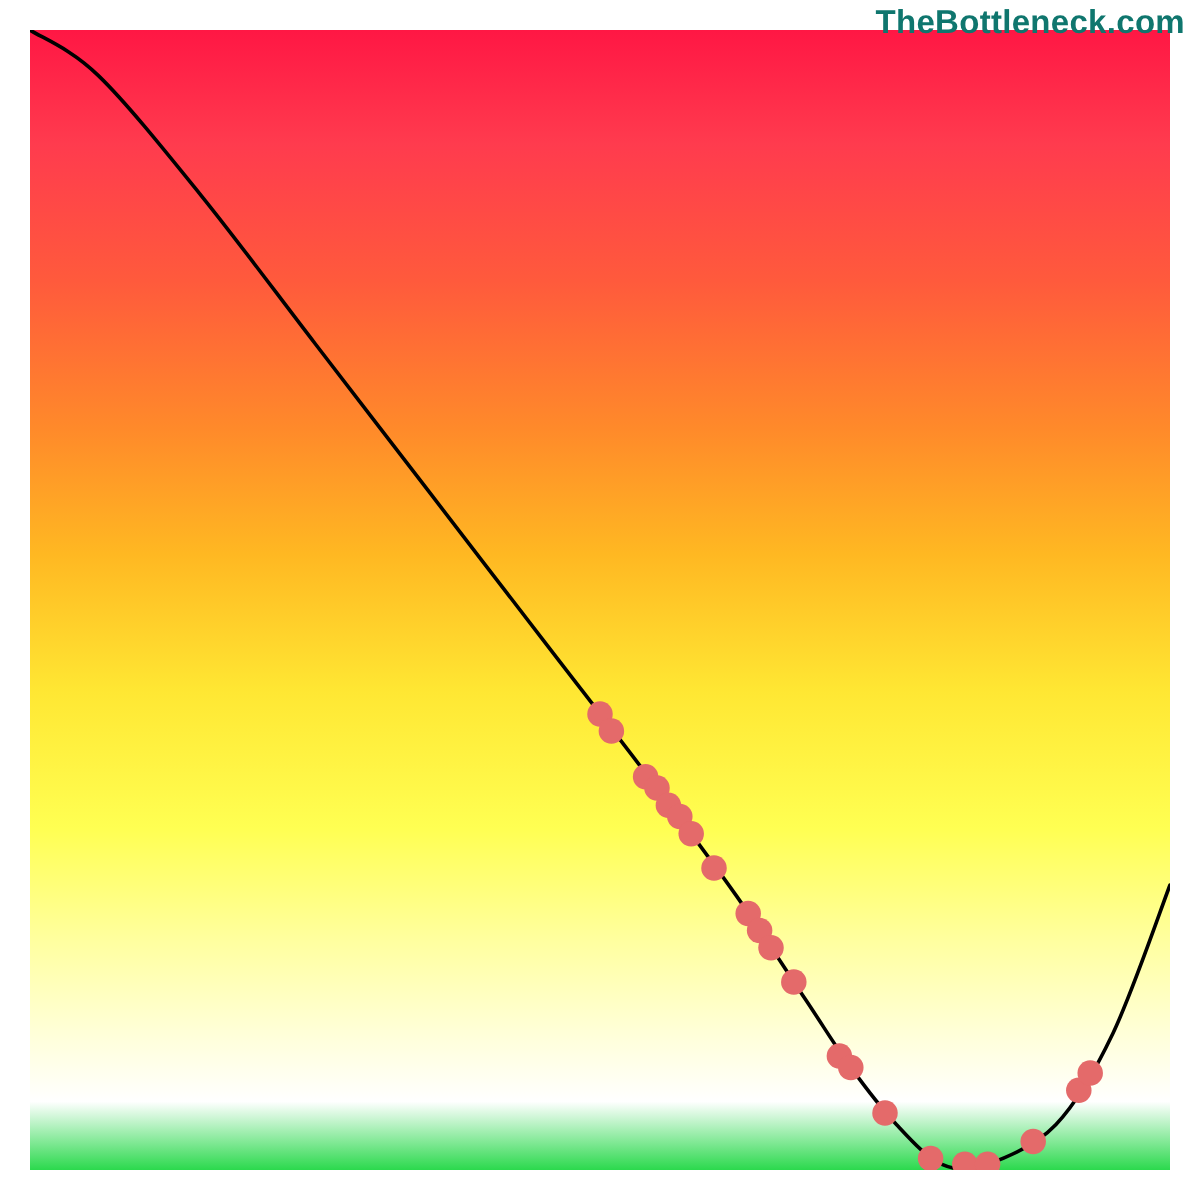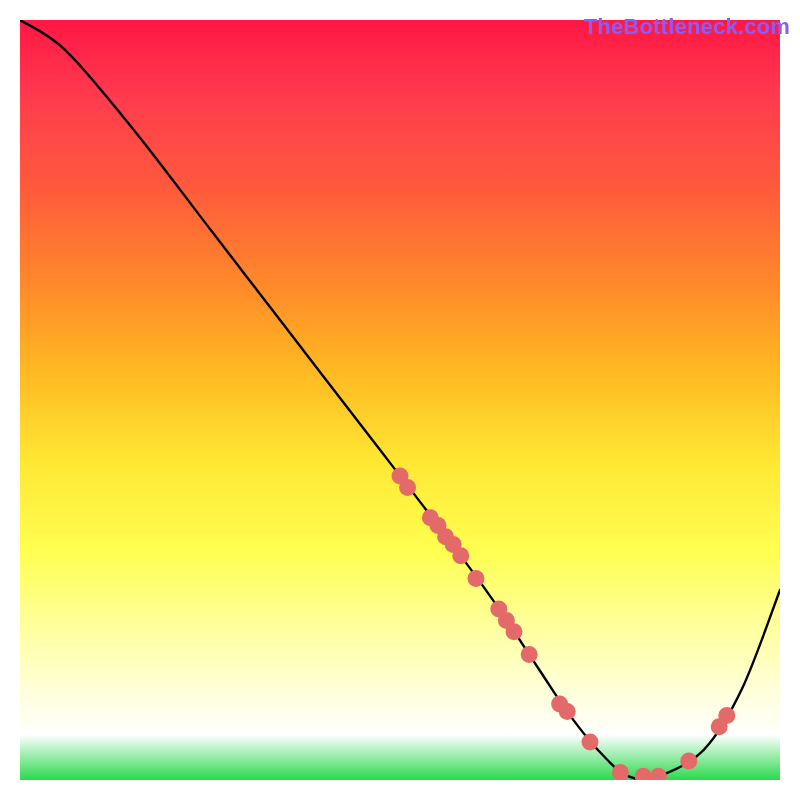--- a/index.html
+++ b/index.html
@@ -14,24 +14,23 @@
     position: relative;
     width: 800px;
     height: 800px;
   }
   .watermark {
     position: absolute;
     top: 2px;
     right: 10px;
     font-size: 22px;
     font-weight: 600;
-    color: #8b5cf6;
+    color: #0f766e;
     letter-spacing: 0.2px;
     z-index: 5;
-    margin-top: 12px;
   }
   .plot {
     position: absolute;
     left: 20px;
     top: 20px;
     width: 760px;
     height: 760px;
     overflow: hidden;
   }
   .gradient {

